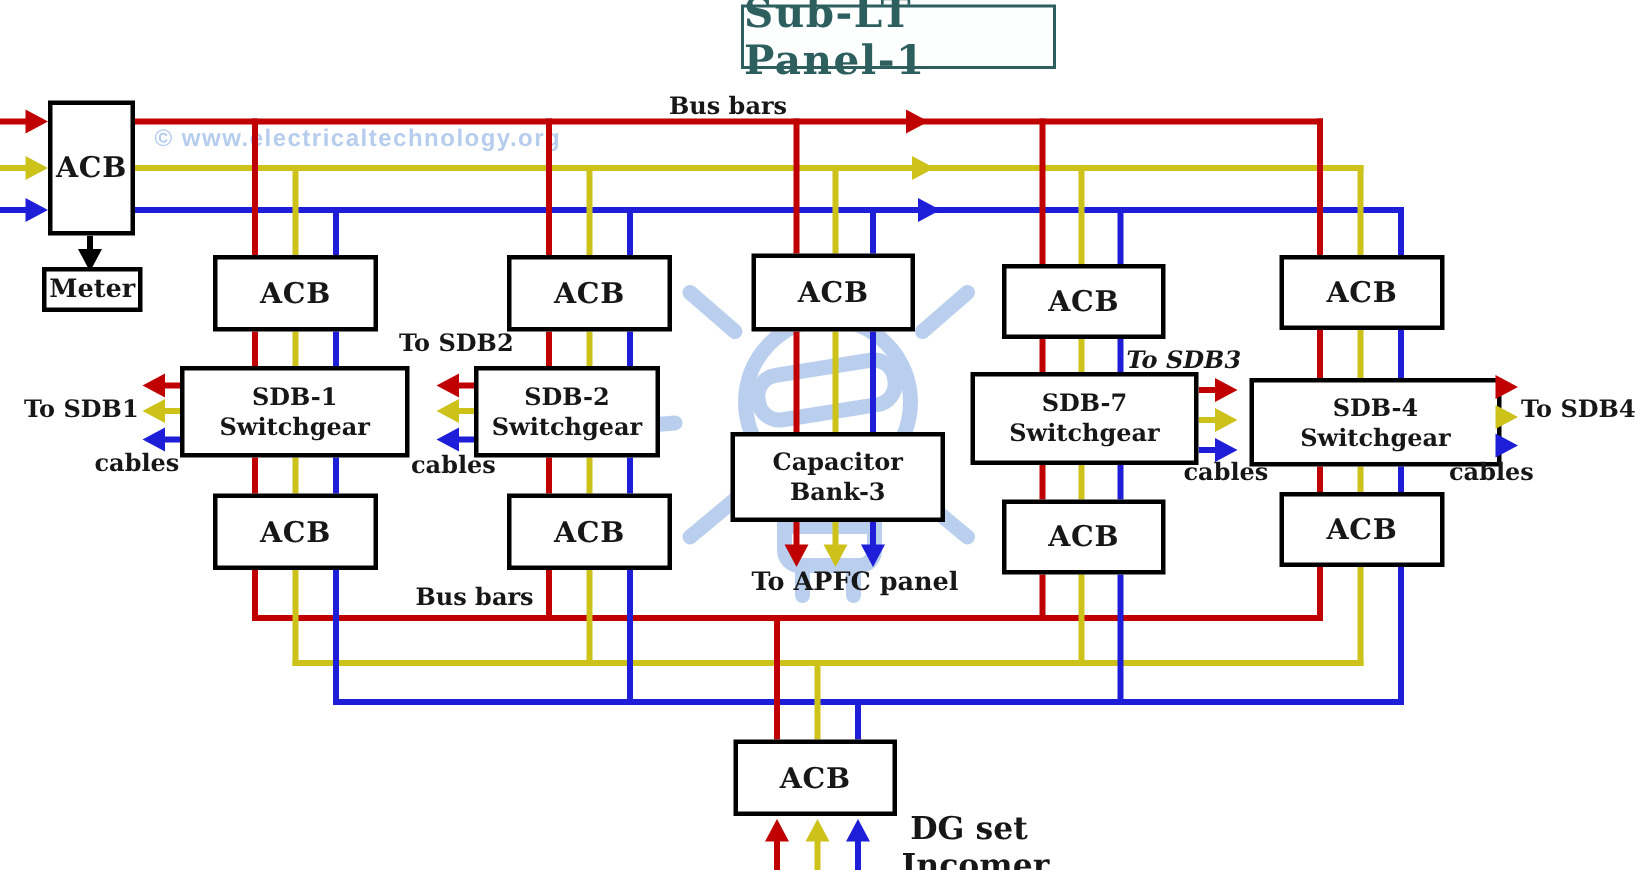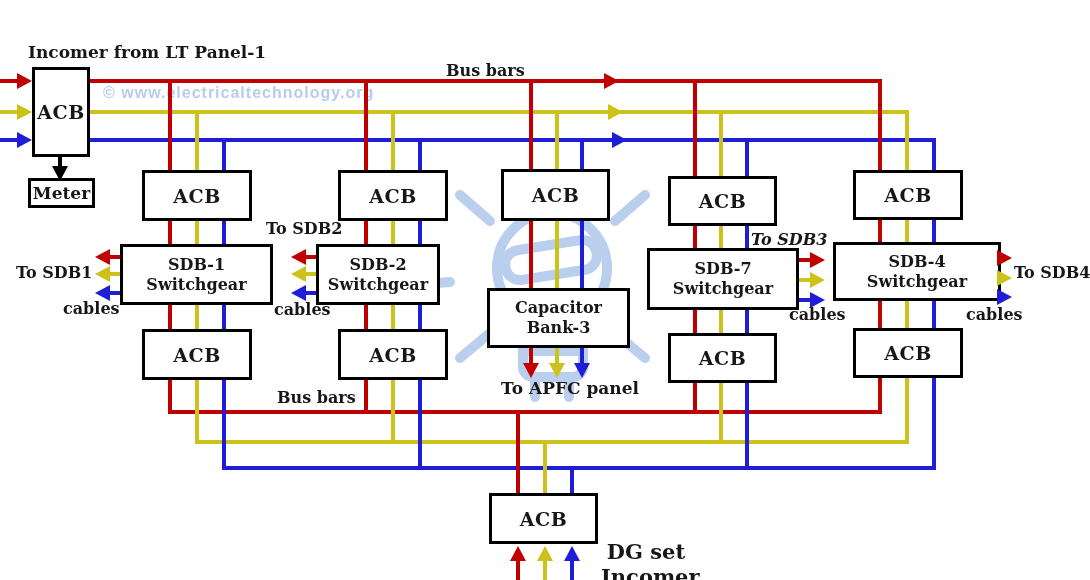--- a/index.html
+++ b/index.html
@@ -93,38 +93,40 @@
   <div class="vl" style="left:745px;top:138px;height:332px;background:var(--blu);"></div>
 
   <div class="vl" style="left:878px;top:79px;height:335px;background:var(--red);"></div>
   <div class="vl" style="left:905px;top:110px;height:334px;background:var(--yel);"></div>
   <div class="vl" style="left:932px;top:138px;height:332px;background:var(--blu);"></div>
 
   <div class="vl" style="left:516px;top:410px;height:84px;background:var(--red);"></div>
   <div class="vl" style="left:543px;top:440px;height:54px;background:var(--yel);"></div>
   <div class="vl" style="left:570px;top:466px;height:28px;background:var(--blu);"></div>
 
-  <div class="lbl" style="left:28px;top:42px;font-size:17px;">Incomer from LT Panel-1</div>
   <div class="hl" style="left:0;top:79px;width:20px;background:var(--red);"></div>
   <div class="ah ah-r" style="left:17px;top:73px;border-left-color:var(--red);"></div>
   <div class="hl" style="left:0;top:110px;width:20px;background:var(--yel);"></div>
   <div class="ah ah-r" style="left:17px;top:104px;border-left-color:var(--yel);"></div>
   <div class="hl" style="left:0;top:138px;width:20px;background:var(--blu);"></div>
   <div class="ah ah-r" style="left:17px;top:132px;border-left-color:var(--blu);"></div>
 
   <div class="bx acb" style="left:32px;top:67px;width:58px;height:90px;">
     <span>ACB</span>
   </div>
 
   <div class="vl" style="left:58px;top:157px;height:12px;background:#000;"></div>
   <div class="ah ah-d" style="left:52px;top:166px;border-top-color:#000;"></div>
   <div class="bx" style="left:28px;top:178px;width:67px;height:30px;font-size:17px;">
     <span>Meter</span>
   </div>
 
+  <div id="title-box">
+    <span>Sub-LT Panel-1</span>
+  </div>
   <div class="lbl" style="left:446px;top:61px;">Bus bars</div>
 
   <div class="bx acb" style="left:142px;top:170px;width:110px;height:51px;">
     <span>ACB</span>
   </div>
   <div class="bx sdb" style="left:120px;top:244px;width:153px;height:61px;">
     <span class="l1">SDB-1</span>
     <span class="l2">Switchgear</span>
   </div>
   <div class="bx acb" style="left:142px;top:329px;width:110px;height:51px;">
@@ -188,21 +190,21 @@
   <div class="hl" style="left:799px;top:278px;width:13px;background:var(--yel);"></div>
   <div class="ah ah-r" style="left:810px;top:272px;border-left-color:var(--yel);"></div>
   <div class="hl" style="left:799px;top:298px;width:13px;background:var(--blu);"></div>
   <div class="ah ah-r" style="left:810px;top:292px;border-left-color:var(--blu);"></div>
   <div class="lbl" style="left:751px;top:230px;font-style:italic;">To SDB3</div>
   <div class="lbl" style="left:789px;top:305px;">cables</div>
 
   <div class="bx acb" style="left:853px;top:170px;width:110px;height:50px;">
     <span>ACB</span>
   </div>
-  <div class="bx sdb" style="left:833px;top:242px;width:168px;height:59px;">
+  <div class="bx sdb" style="left:833px;top:252px;width:168px;height:59px;">
     <span class="l1">SDB-4</span>
     <span class="l2">Switchgear</span>
   </div>
   <div class="bx acb" style="left:853px;top:328px;width:110px;height:50px;">
     <span>ACB</span>
   </div>
   <div class="hl" style="left:985px;top:256px;width:14px;background:var(--red);"></div>
   <div class="ah ah-r" style="left:997px;top:250px;border-left-color:var(--red);"></div>
   <div class="hl" style="left:985px;top:276px;width:14px;background:var(--yel);"></div>
   <div class="ah ah-r" style="left:997px;top:270px;border-left-color:var(--yel);"></div>

